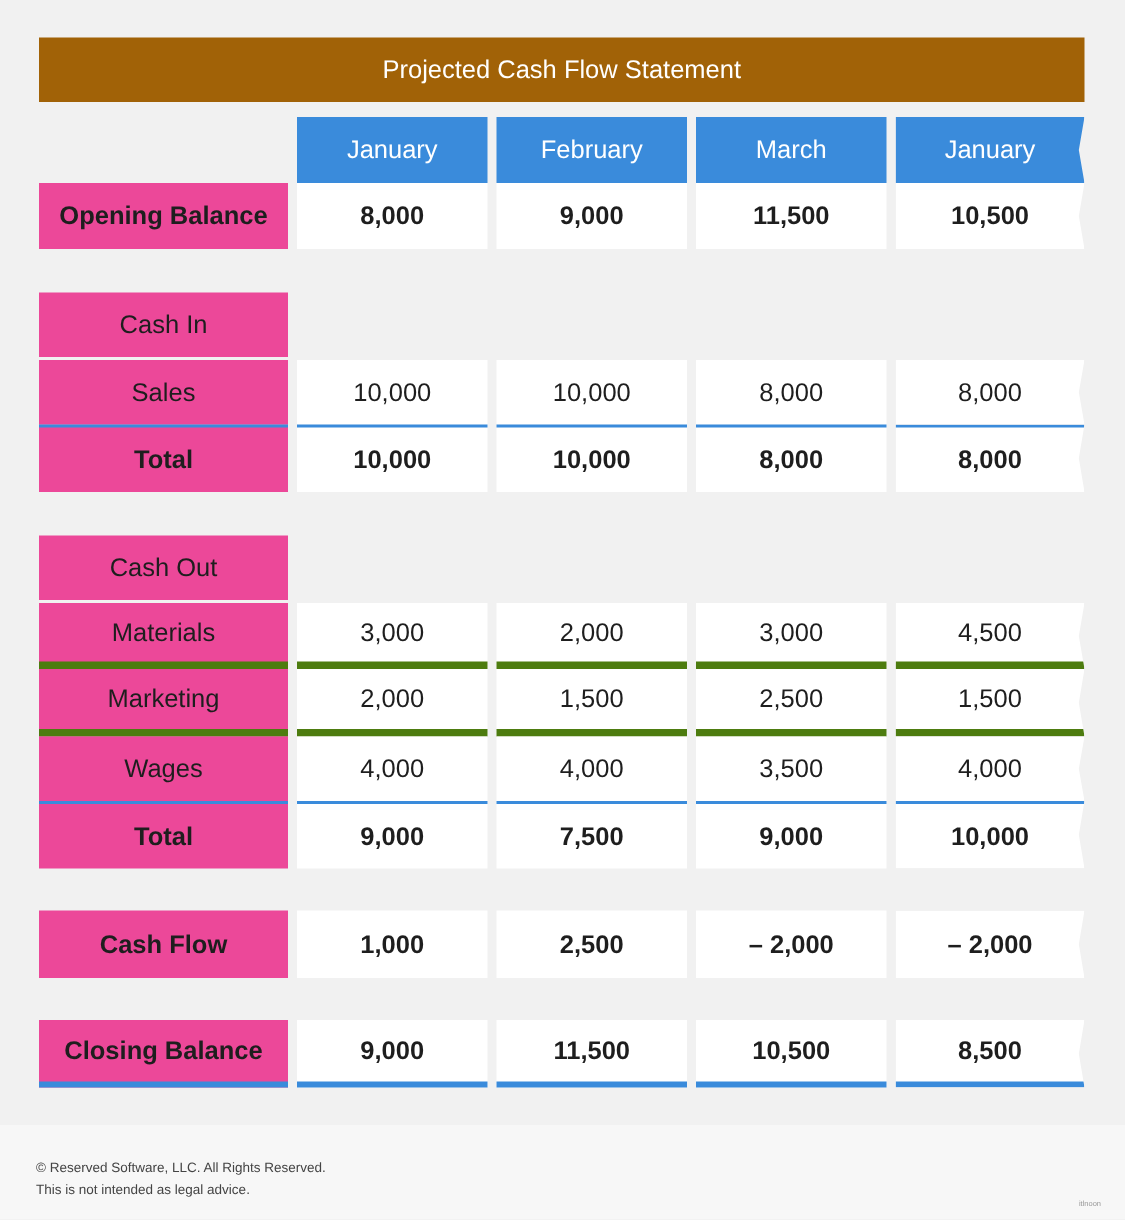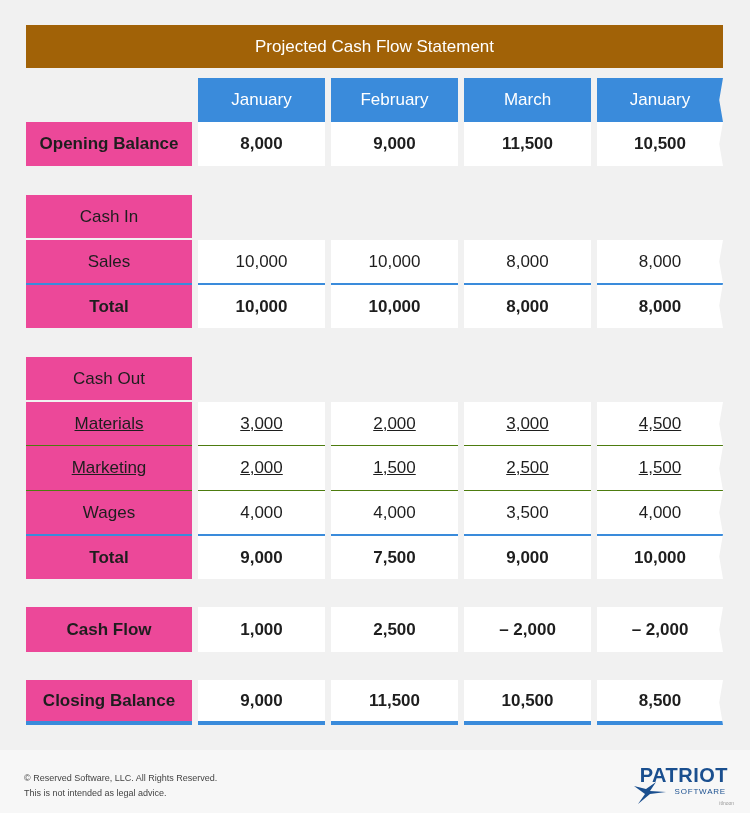--- a/index.html
+++ b/index.html
@@ -5,21 +5,21 @@
   * { box-sizing: border-box; margin: 0; padding: 0; }
   html, body { width: 750px; height: 813px; }
   body { background: #f1f1f1; font-family: "Liberation Sans", sans-serif; color: #1e1e1e; position: relative; overflow: hidden; }
   .title-bar { position: absolute; left: 26px; top: 25px; width: 697px; height: 43px; background: #a16207; color: #fff; font-size: 17px; display: flex; align-items: center; justify-content: center; }
   .cell { position: absolute; display: flex; align-items: center; justify-content: center; font-size: 17px; }
   .label { background: #ec4899; left: 26px; width: 166px; }
   .val { background: #fff; }
   .month { background: #3a8bdb; color: #fff; font-size: 17px; }
   .bold { font-weight: bold; }
   .line-top { border-top: 2px solid #3a8bdb; }
-  .line-bottom-thin { border-bottom: 1px solid #4d7c0f; text-decoration: underline; }
+  .line-bottom-thin { border-bottom: 5px solid #4d7c0f; }
   .closing-bar { border-bottom: 4px solid #3a8bdb; }
   .notch { clip-path: polygon(0 0, 100% 0, 97% 50%, 100% 100%, 0 100%); }
   .footer { position: absolute; left: 0; top: 750px; width: 750px; height: 63px; background: #f7f7f7; }
   .footer-text { position: absolute; left: 24px; font-size: 9px; color: #444; }
   .logo { position: absolute; right: 22px; top: 14px; width: 96px; height: 44px; }
   .logo-title { position: absolute; right: 0; top: 0; font-size: 20px; font-weight: bold; color: #1a4f8f; letter-spacing: 0.5px; }
   .logo-sub { position: absolute; right: 2px; top: 23px; font-size: 8px; color: #1a4f8f; letter-spacing: 0.8px; }
   .logo-star { position: absolute; left: 0; top: 16px; }
   .watermark { position: absolute; right: 16px; top: 50px; font-size: 5px; color: #999; }
 </style>
@@ -87,21 +87,14 @@
 
 <div class="cell label bold closing-bar" style="top:680px;height:45px;">Closing Balance</div>
 <div class="cell val bold closing-bar" style="left:198px;top:680px;width:127px;height:45px;">9,000</div>
 <div class="cell val bold closing-bar" style="left:331px;top:680px;width:127px;height:45px;">11,500</div>
 <div class="cell val bold closing-bar" style="left:464px;top:680px;width:127px;height:45px;">10,500</div>
 <div class="cell val bold closing-bar notch" style="left:597px;top:680px;width:126px;height:45px;">8,500</div>
 
 <div class="footer">
   <div class="footer-text" style="top:23px;">© Reserved Software, LLC. All Rights Reserved.</div>
   <div class="footer-text" style="top:38px;">This is not intended as legal advice.</div>
-  <div class="logo">
-    <div class="logo-title">PATRIOT</div>
-    <svg class="logo-star" width="36" height="26" viewBox="0 0 36 26">
-      <path d="M2 6 L14 9 L24 2 L18 11 L34 12 L18 14 L6 24 L13 14 Z" fill="#1a4f8f"></path>
-    </svg>
-    <div class="logo-sub">SOFTWARE</div>
-  </div>
   <div class="watermark">itlnoon</div>
 </div>
 
 </body></html>

